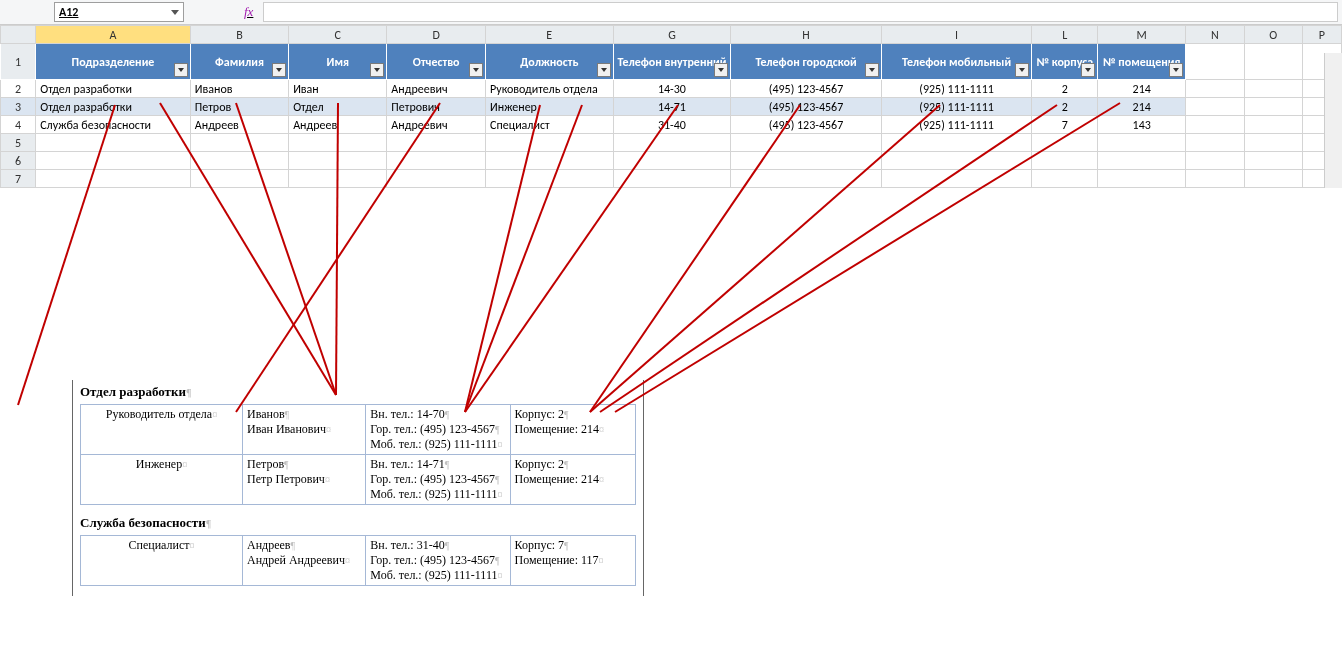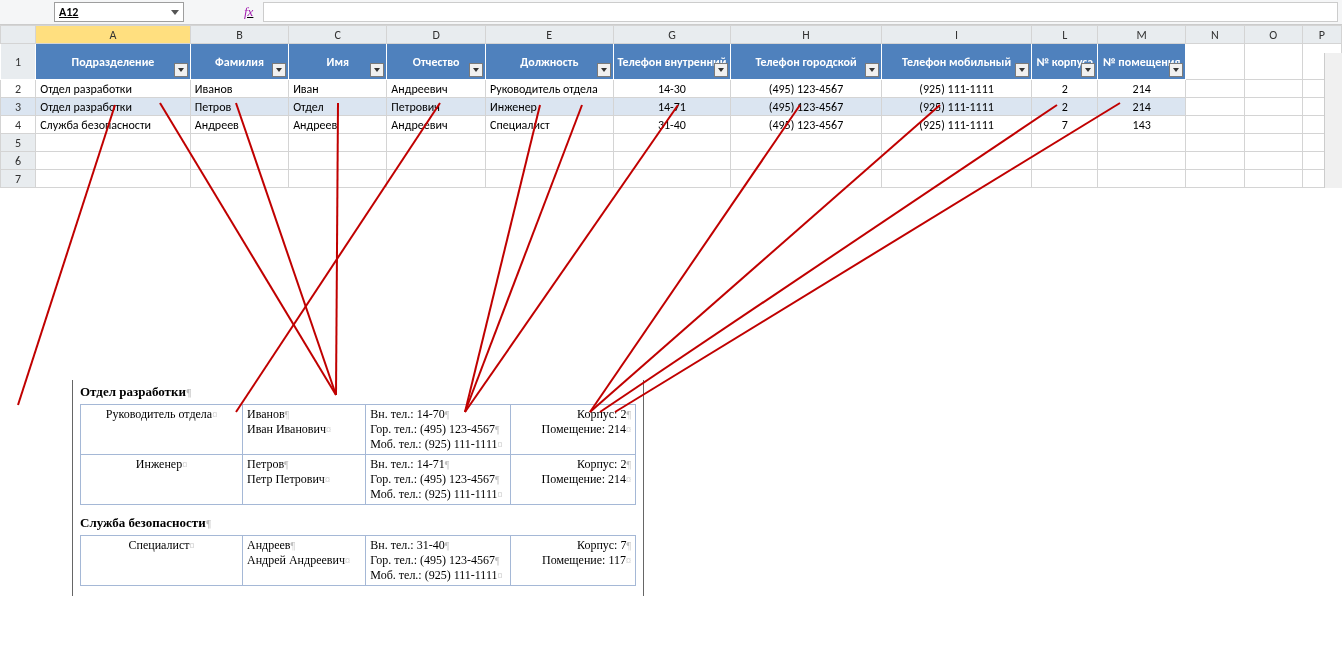--- a/index.html
+++ b/index.html
@@ -32,21 +32,21 @@
   .datarow td.c-left { text-align:left; }
 
   
   .docwrap { position:absolute; left:80px; top:380px; width:556px; background:#fff; font-family:"Times New Roman", serif; font-size:13px; }
   .docwrap .docmargin { border-left:1px solid #666; position:absolute; left:-8px; top:0; bottom:0; }
   .docwrap .docmarginR { border-right:1px solid #666; position:absolute; right:-8px; top:0; bottom:0; }
   .docwrap h4 { font-weight:bold; font-size:13px; margin:4px 0; }
   .docwrap h4::after { content:"¶"; color:#c0c0c0; font-size:10px; }
   .doctbl { width:100%; border-collapse:collapse; margin-bottom:10px;}
   .doctbl td { border:1px solid #a5b8d6; padding:2px 4px; vertical-align:top; font-size:12px;}
-  .doctbl .col1{width:155px;text-align:center;} .doctbl .col2{width:118px;} .doctbl .col3{width:138px;} .doctbl .col4{width:120px; text-align:right;}
+  .doctbl .col1{width:155px;text-align:center;} .doctbl .col2{width:118px;} .doctbl .col3{width:138px;} .doctbl .col4{width:120px; }
   .pil { color:#c0c0c0; font-size:10px; }
 
   
   .overlay { position:absolute; left:0; top:0; pointer-events:none; }
 
   .scrolldown { position:absolute; right:0; top:28px; width:18px; bottom:0; background:#f0f0f0; border-left:1px solid #ccc;}
 </style>
 </head>
 <body>
 

